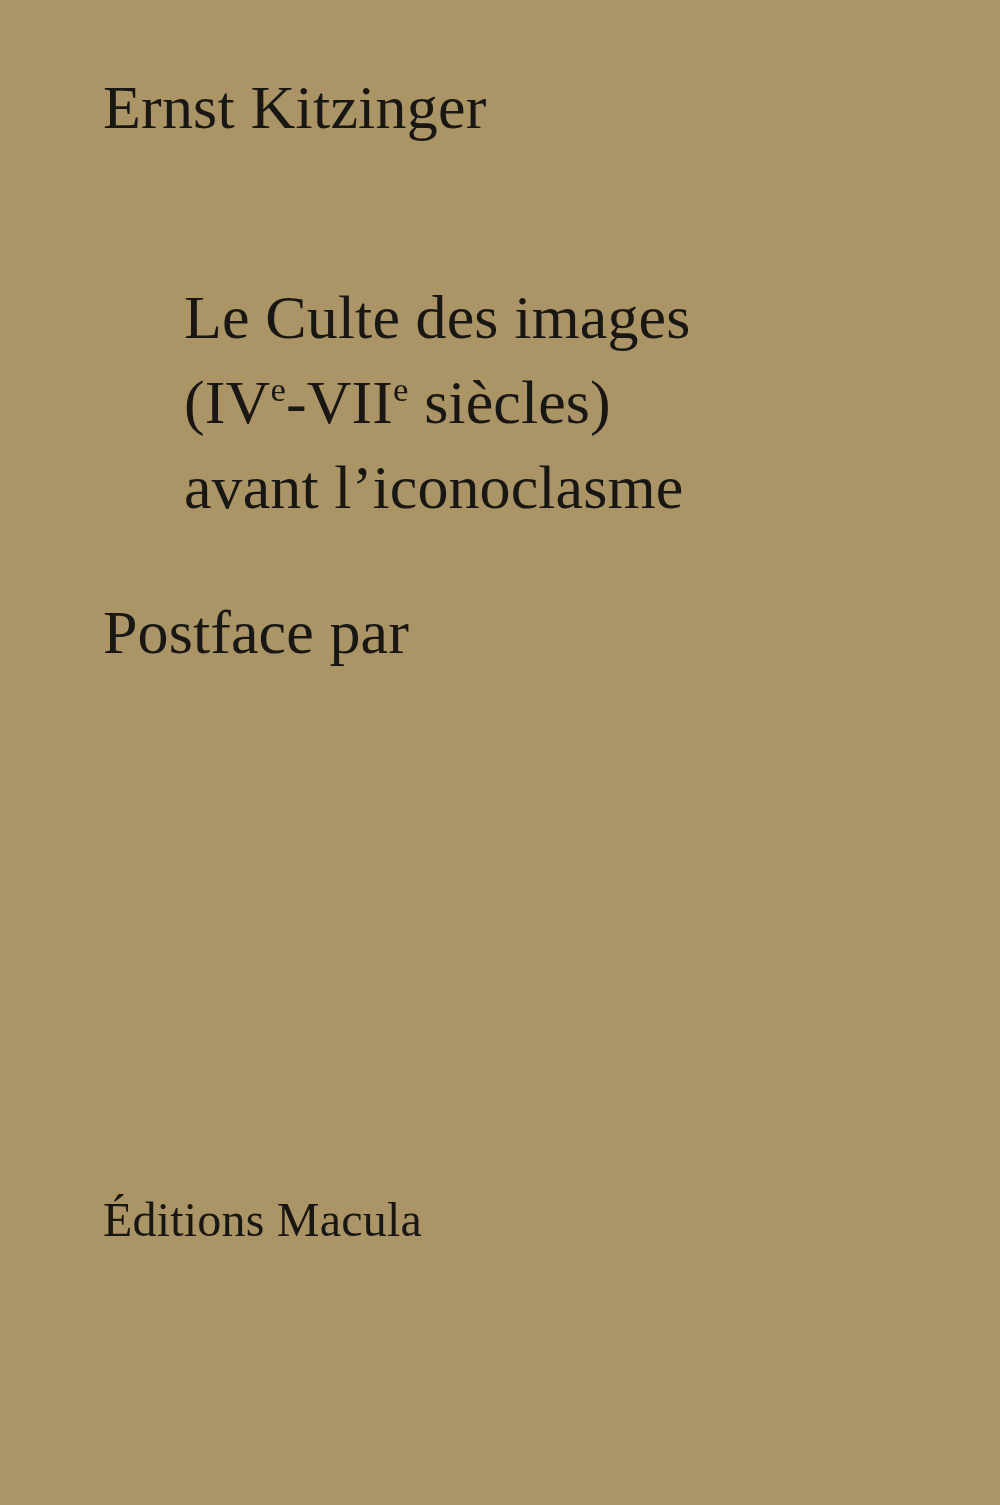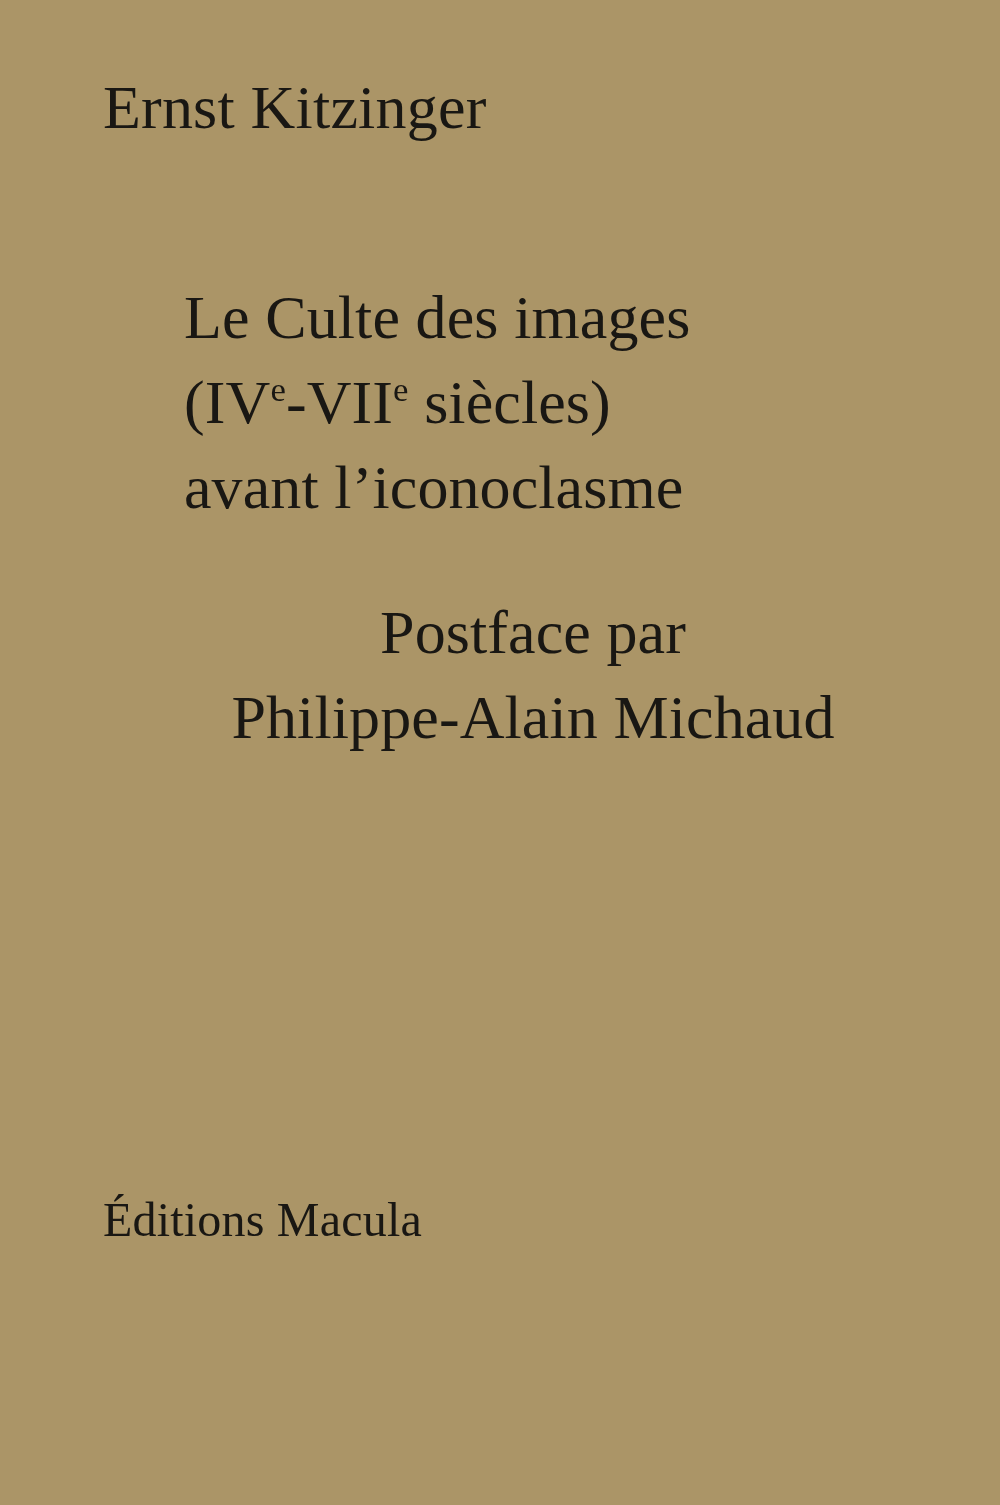--- a/index.html
+++ b/index.html
@@ -53,21 +53,20 @@
     left: 103px;
     top: 590px;
     width: 860px;
   }
   .postface-line {
     font-size: 62px;
     line-height: 1.37;
     letter-spacing: 0.1px;
     font-weight: 400;
     white-space: nowrap;
-    text-align: center;
   }
   .publisher {
     position: absolute;
     left: 103px;
     top: 1192px;
     font-size: 48px;
     line-height: 1.15;
     letter-spacing: 0.2px;
     font-weight: 400;
   }
@@ -82,18 +81,17 @@
   <div class="title-block">
     <div class="title-line">Le Culte des images</div>
     <div class="title-line">
       <span>(IV</span><sup>e</sup><span>-VII</span><sup>e</sup><span> siècles)</span>
     </div>
     <div class="title-line">avant l’iconoclasme</div>
   </div>
 
   <div class="postface-block">
     <div class="postface-line">Postface par</div>
-    <div class="postface-line">Philippe-Alain Michaud</div>
   </div>
 
   <div class="publisher">Éditions Macula</div>
 
 </div>
 
 </body></html>

